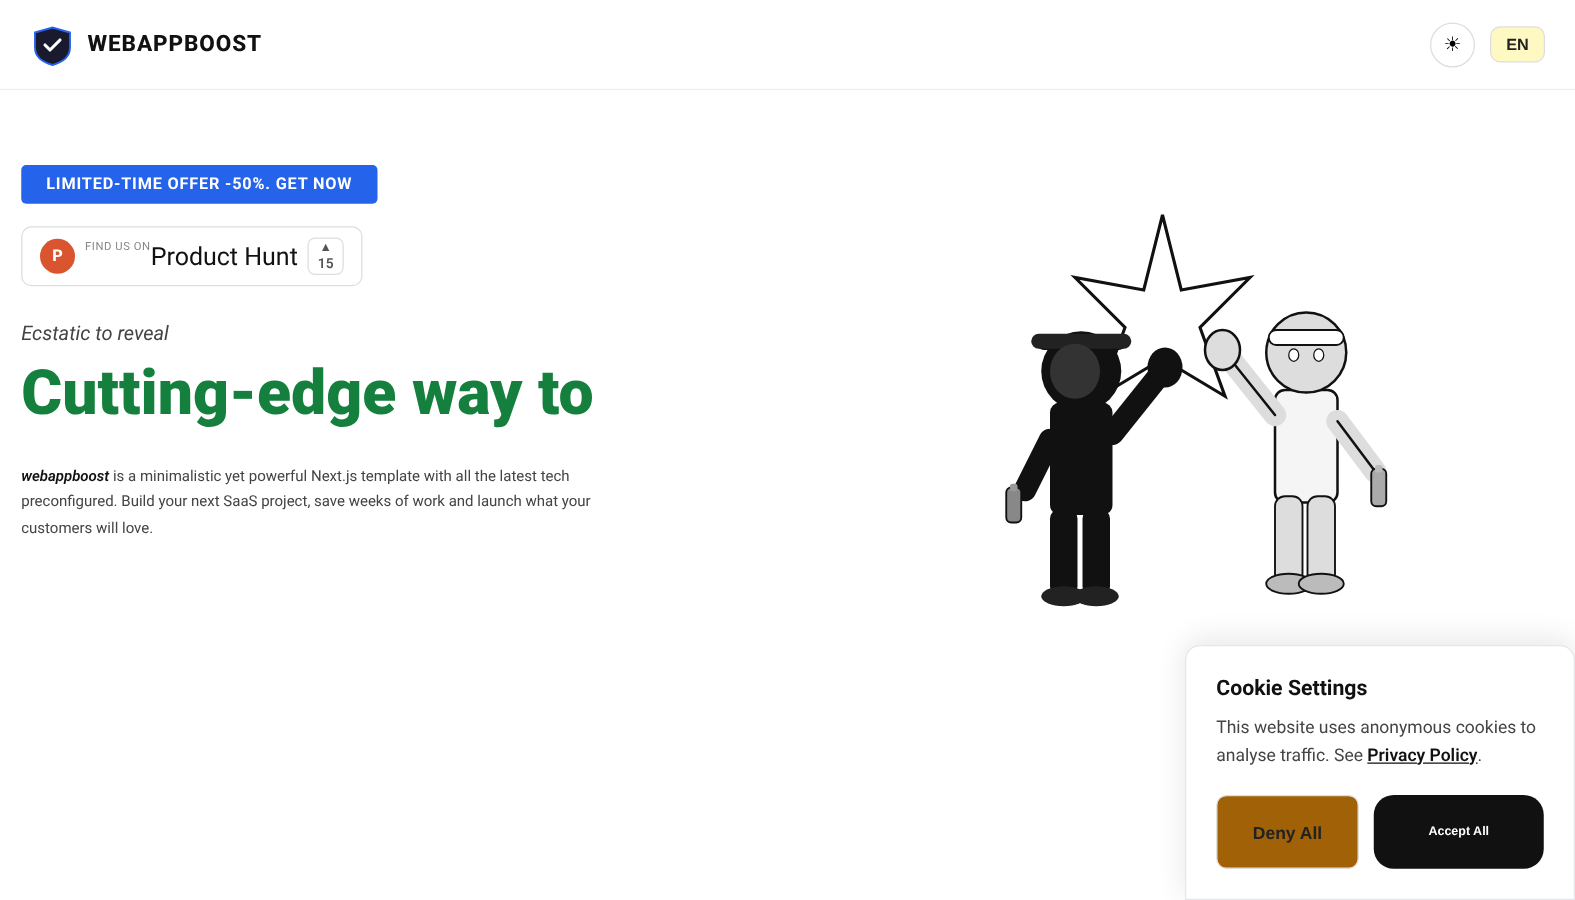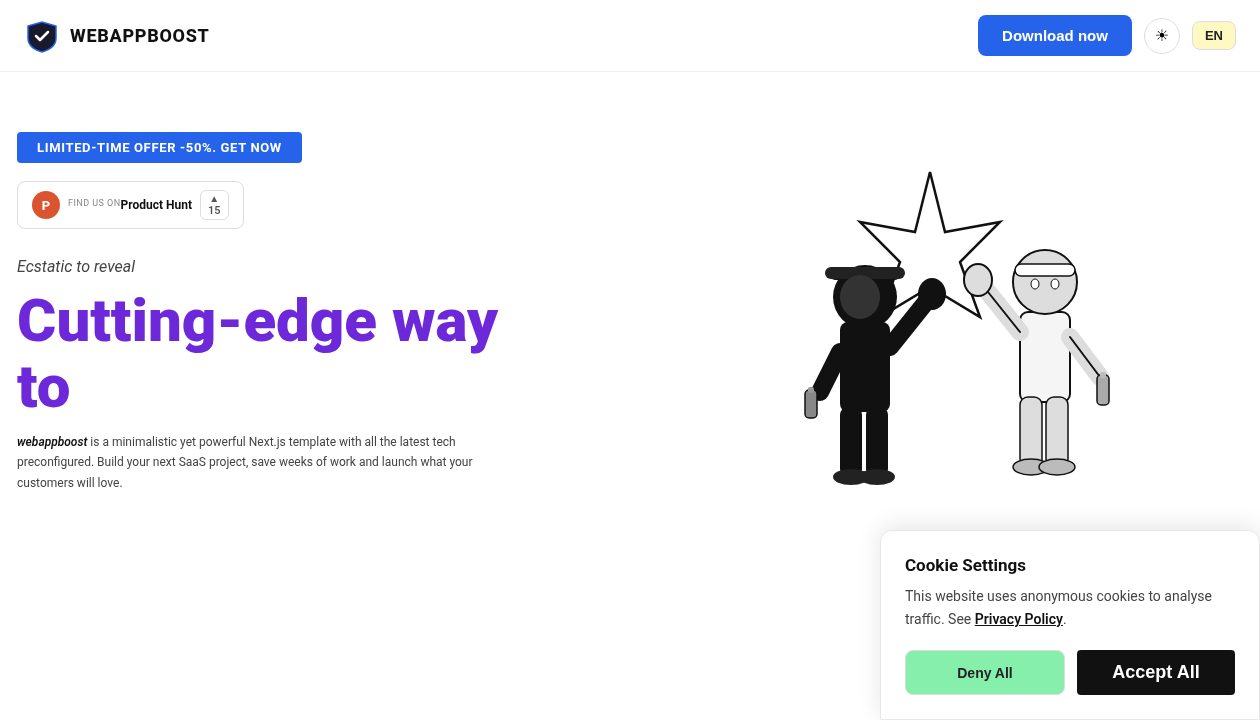--- a/index.html
+++ b/index.html
@@ -151,22 +151,22 @@
     }
 
     .ph-find-on {
       font-size: 9px;
       color: #888;
       text-transform: uppercase;
       letter-spacing: 0.05em;
     }
 
     .ph-name {
-      font-size: 12px;
-      font-weight: 700;
+      font-size: 20px;
+      font-weight: 400;
       color: #111;
     }
 
     .ph-count {
       display: flex;
       flex-direction: column;
       align-items: center;
       border: 1.5px solid #ddd;
       border-radius: 6px;
       padding: 2px 7px;
@@ -176,25 +176,25 @@
     }
 
     .subtitle {
       font-size: 16px;
       color: #444;
       margin-bottom: 12px;
       font-style: italic;
     }
 
     .hero-heading {
-      font-size: 60px;
+      font-size: 50px;
       font-weight: 900;
       line-height: 1.1;
-      color: #6d28d9;
-      margin-bottom: 12px;
+      color: #15803d;
+      margin-bottom: 28px;
       max-width: 500px;
     }
 
     .hero-description {
       font-size: 12px;
       color: #444;
       line-height: 1.7;
       max-width: 480px;
     }
 
@@ -212,21 +212,21 @@
       width: 530px;
       height: 640px;
       overflow: hidden;
     }
 
     
     .cookie-banner {
       position: fixed;
       bottom: 0;
       right: 0;
-      width: 380px;
+      width: 312px;
       background: #fff;
       border: 1px solid #e5e7eb;
       border-radius: 12px 12px 0 0;
       padding: 24px 24px 24px 24px;
       box-shadow: 0 -4px 24px rgba(0,0,0,0.10);
       z-index: 100;
     }
 
     .cookie-title {
       font-size: 17px;
@@ -252,36 +252,36 @@
     .cookie-buttons {
       display: flex;
       gap: 12px;
     }
 
     .deny-btn {
       flex: 1;
       padding: 12px;
       border: 1.5px solid #ddd;
       border-radius: 8px;
-      background: #86efac;
+      background: #a16207;
       font-size: 14px;
       font-weight: 600;
       cursor: pointer;
       color: #222;
       text-align: center;
     }
 
     .accept-btn {
       flex: 1;
-      padding: 12px;
+      padding: 24px;
       border: none;
-      border-radius: 4px;
+      border-radius: 16px;
       background: #111;
       color: #fff;
-      font-size: 18px;
+      font-size: 10px;
       font-weight: 600;
       cursor: pointer;
     }
 
     
     .illustration-svg {
       width: 100%;
       height: 100%;
     }
   </style>
@@ -292,21 +292,20 @@
   <div class="logo-area">
     <svg class="logo-icon" viewBox="0 0 36 36" fill="none" xmlns="http://www.w3.org/2000/svg">
       <path d="M4 8 L18 4 L32 8 L32 20 Q32 30 18 34 Q4 30 4 20 Z" fill="#1a1a2e" stroke="#2563eb" stroke-width="1.5"></path>
       <path d="M12 18 L16 22 L24 14" stroke="#fff" stroke-width="2.5" stroke-linecap="round" stroke-linejoin="round"></path>
     </svg>
     <span class="logo-text">WEBAPPBOOST</span>
   </div>
 
 
   <div class="header-right">
-    <button class="download-btn">Download now</button>
     <button class="theme-toggle">
       <span>☀</span>
     </button>
     <button class="lang-btn">EN</button>
   </div>
 </header>
 
 <section class="hero">
 
   <div class="limited-offer-banner">LIMITED-TIME OFFER -50%. GET NOW</div>

